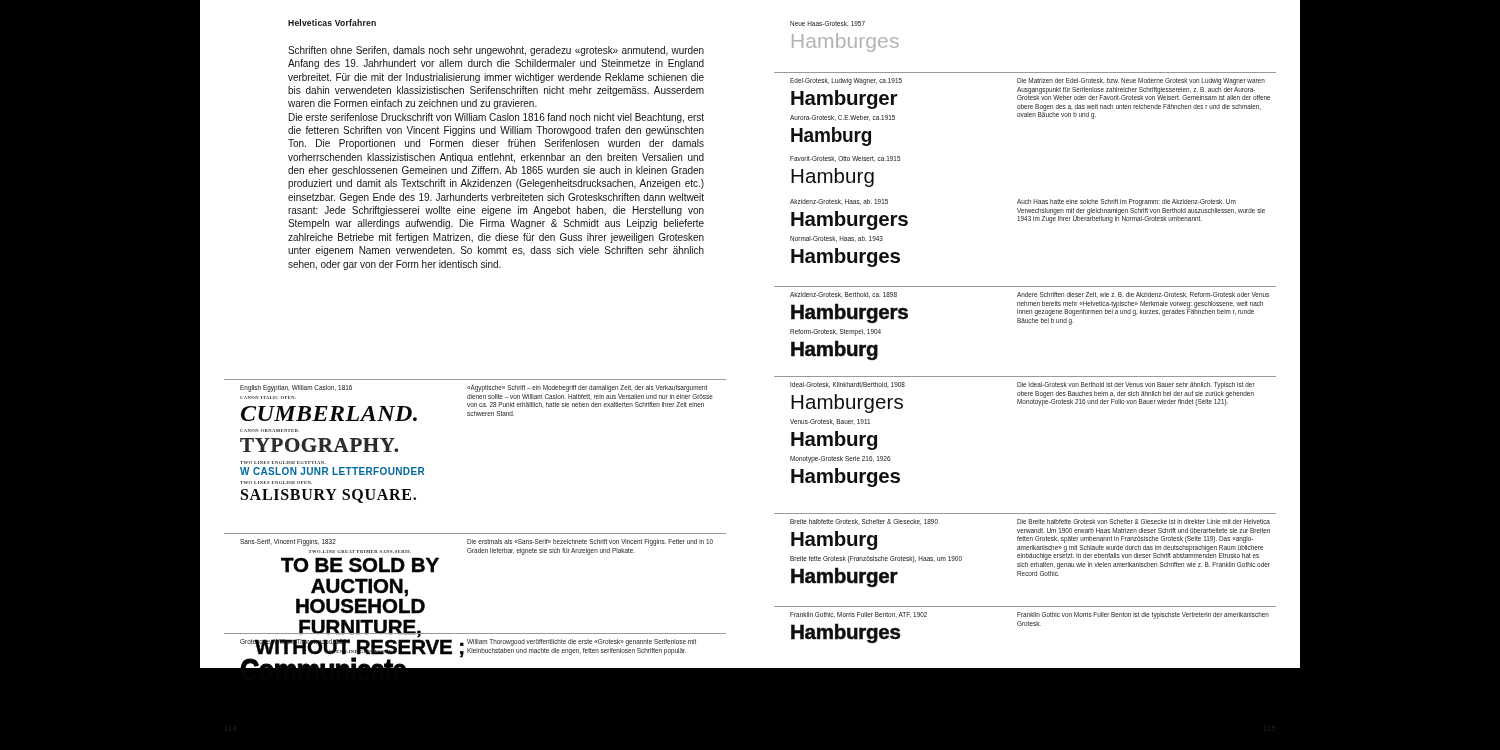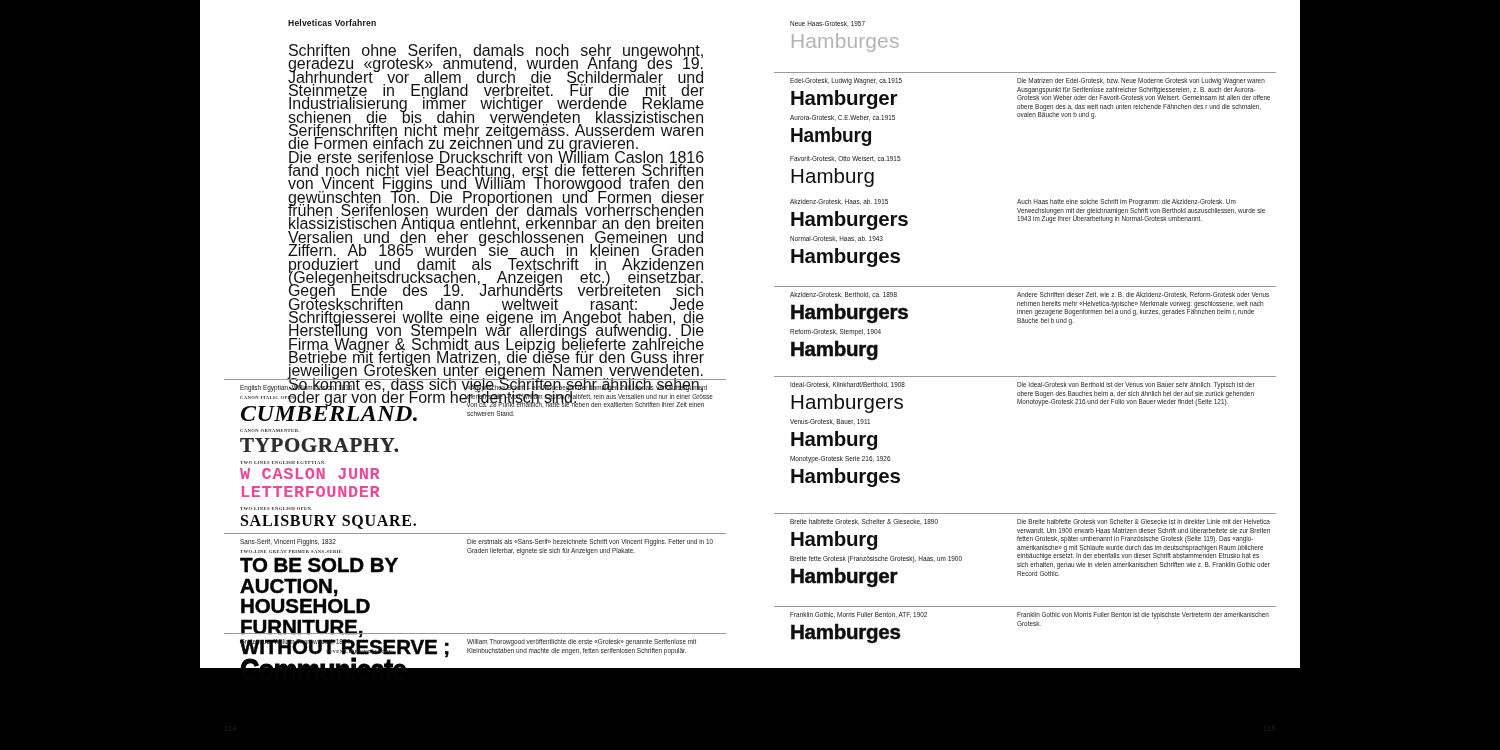--- a/index.html
+++ b/index.html
@@ -34,21 +34,21 @@
   }
   #essay {
     position:absolute; left:88px; top:44px;
     width:416px;
   }
   #essay h2 {
     font-size:10.6px; font-weight:bold; color:#111;
     letter-spacing:0.01em; margin-bottom:1px;
   }
   #essay p {
-    font-size:16px; line-height:13.35px; color:#141414;
+    font-size:10px; line-height:13.35px; color:#141414;
     text-align:justify; text-justify:inter-word;
     -webkit-hyphens:none; hyphens:none;
     letter-spacing:-0.005em;
   }
 
   
   .spec {
     position:absolute;
     border-top:0.8px solid #9a9a9a;
   }
@@ -82,33 +82,33 @@
     line-height:1.02;
   }
   .caslon-line2 {
     font-family:"Liberation Serif", serif;
     font-weight:bold; font-size:21px;
     letter-spacing:0.03em; color:#2e2e2e;
     line-height:1.05;
     -webkit-text-stroke:0.2px #000;
   }
   .caslon-line3 {
-    font-family:Liberation Mono, monospace;
-    font-weight:bold; font-size:17px;
-    letter-spacing:0.035em; color:#ec4899;
+    font-family:Liberation Sans, sans-serif;
+    font-weight:bold; font-size:10px;
+    letter-spacing:0.035em; color:#0369a1;
     line-height:1.1;
   }
   .caslon-line4 {
     font-family:"Liberation Serif", serif;
     font-weight:bold; font-size:16px;
     letter-spacing:0.045em; color:#0b0b0b;
     line-height:1.1;
   }
 
-  .figgins-block { margin-top:4px; width:240px; }
+  .figgins-block { margin-top:4px; width:240px; text-align:center; }
   .figgins-line {
     font-family:"Liberation Sans", sans-serif;
     font-weight:bold; font-size:20.5px;
     letter-spacing:-0.004em; color:#050505;
     line-height:20.6px;
     -webkit-text-stroke:0.45px #000;
   }
 
   .thorow-block { margin-top:4px; width:240px; }
   .thorow-mini { text-align:center; }

